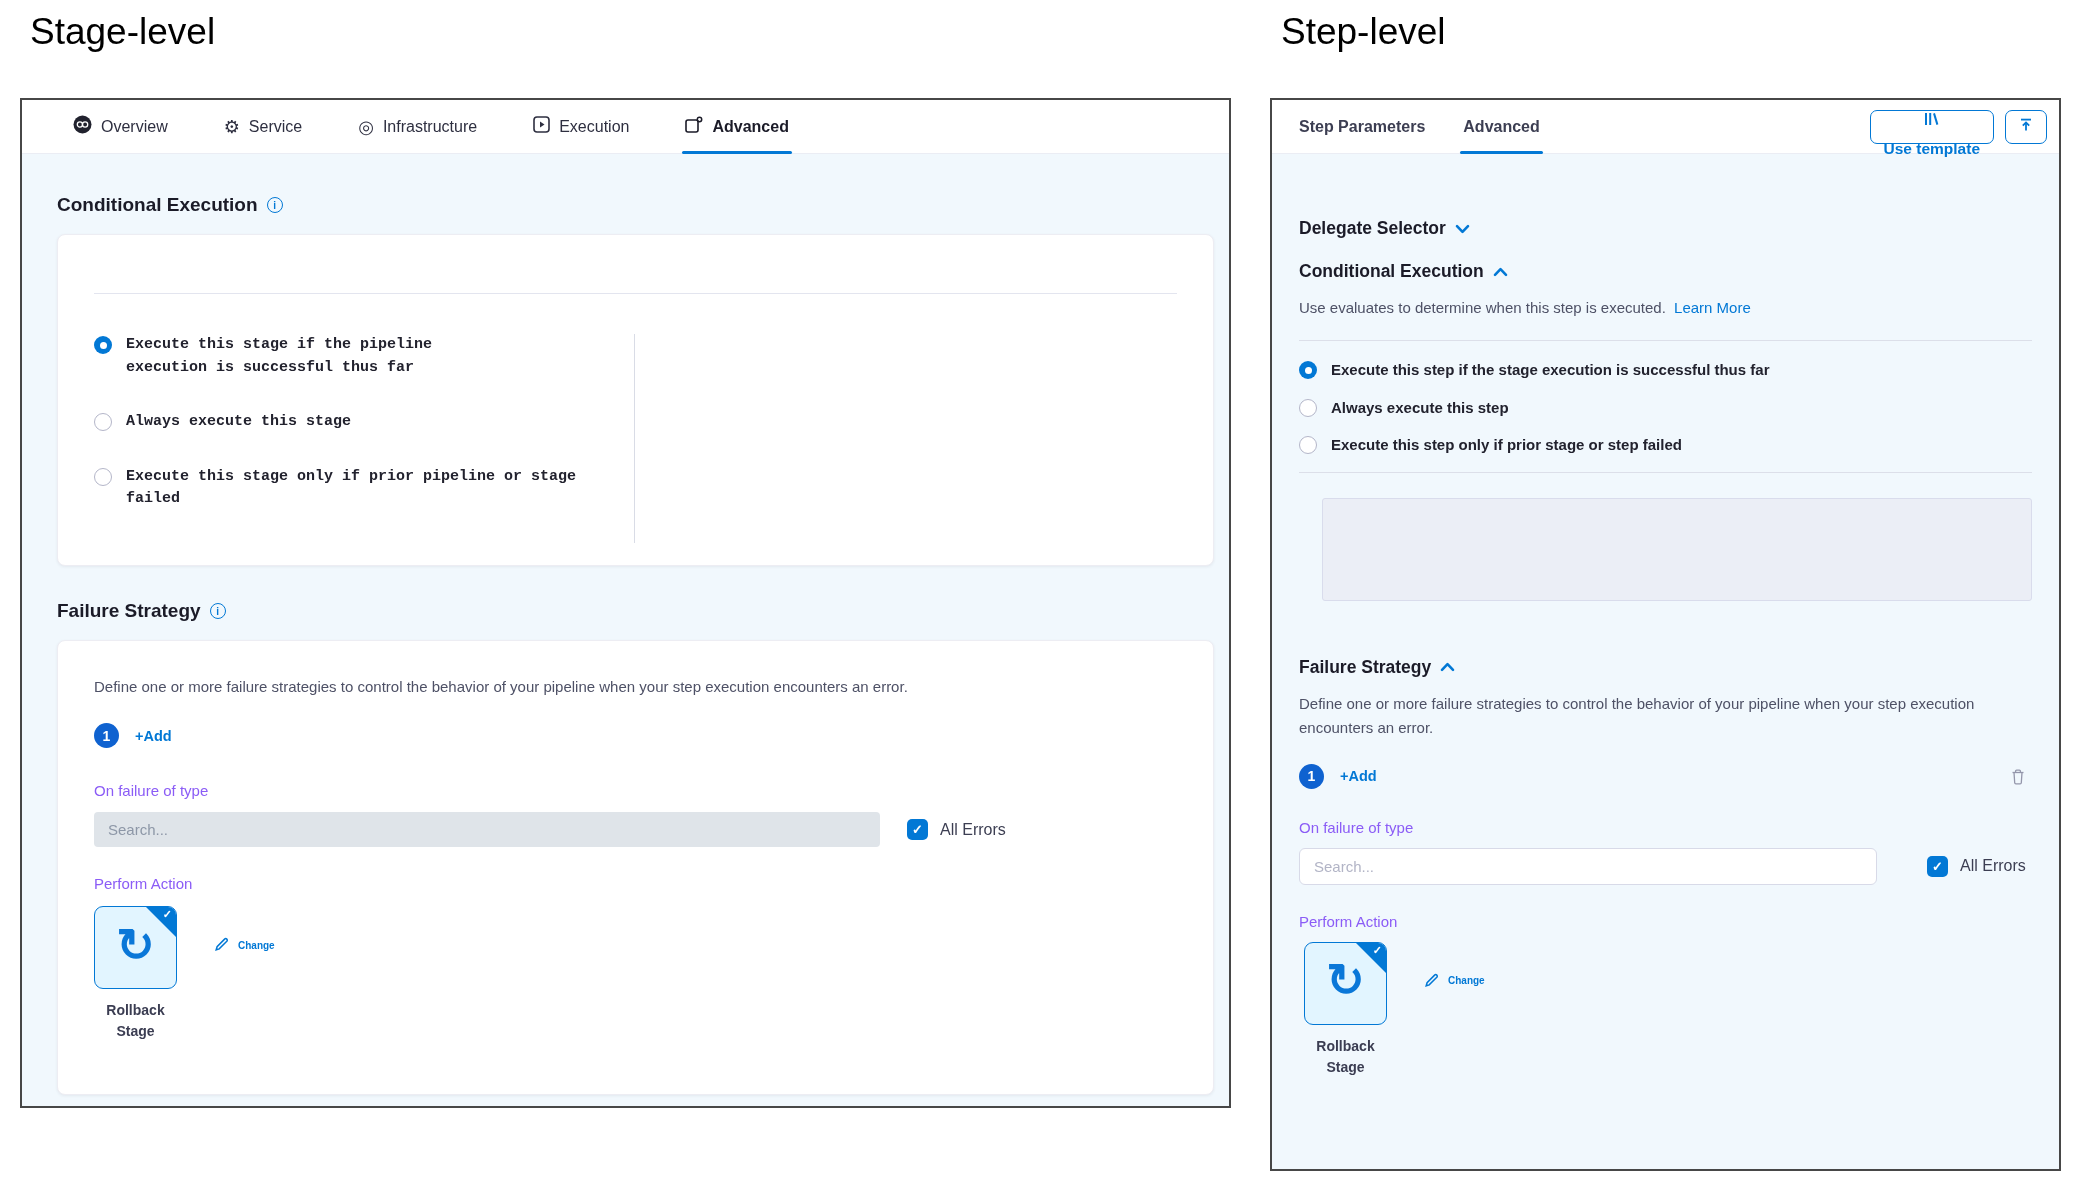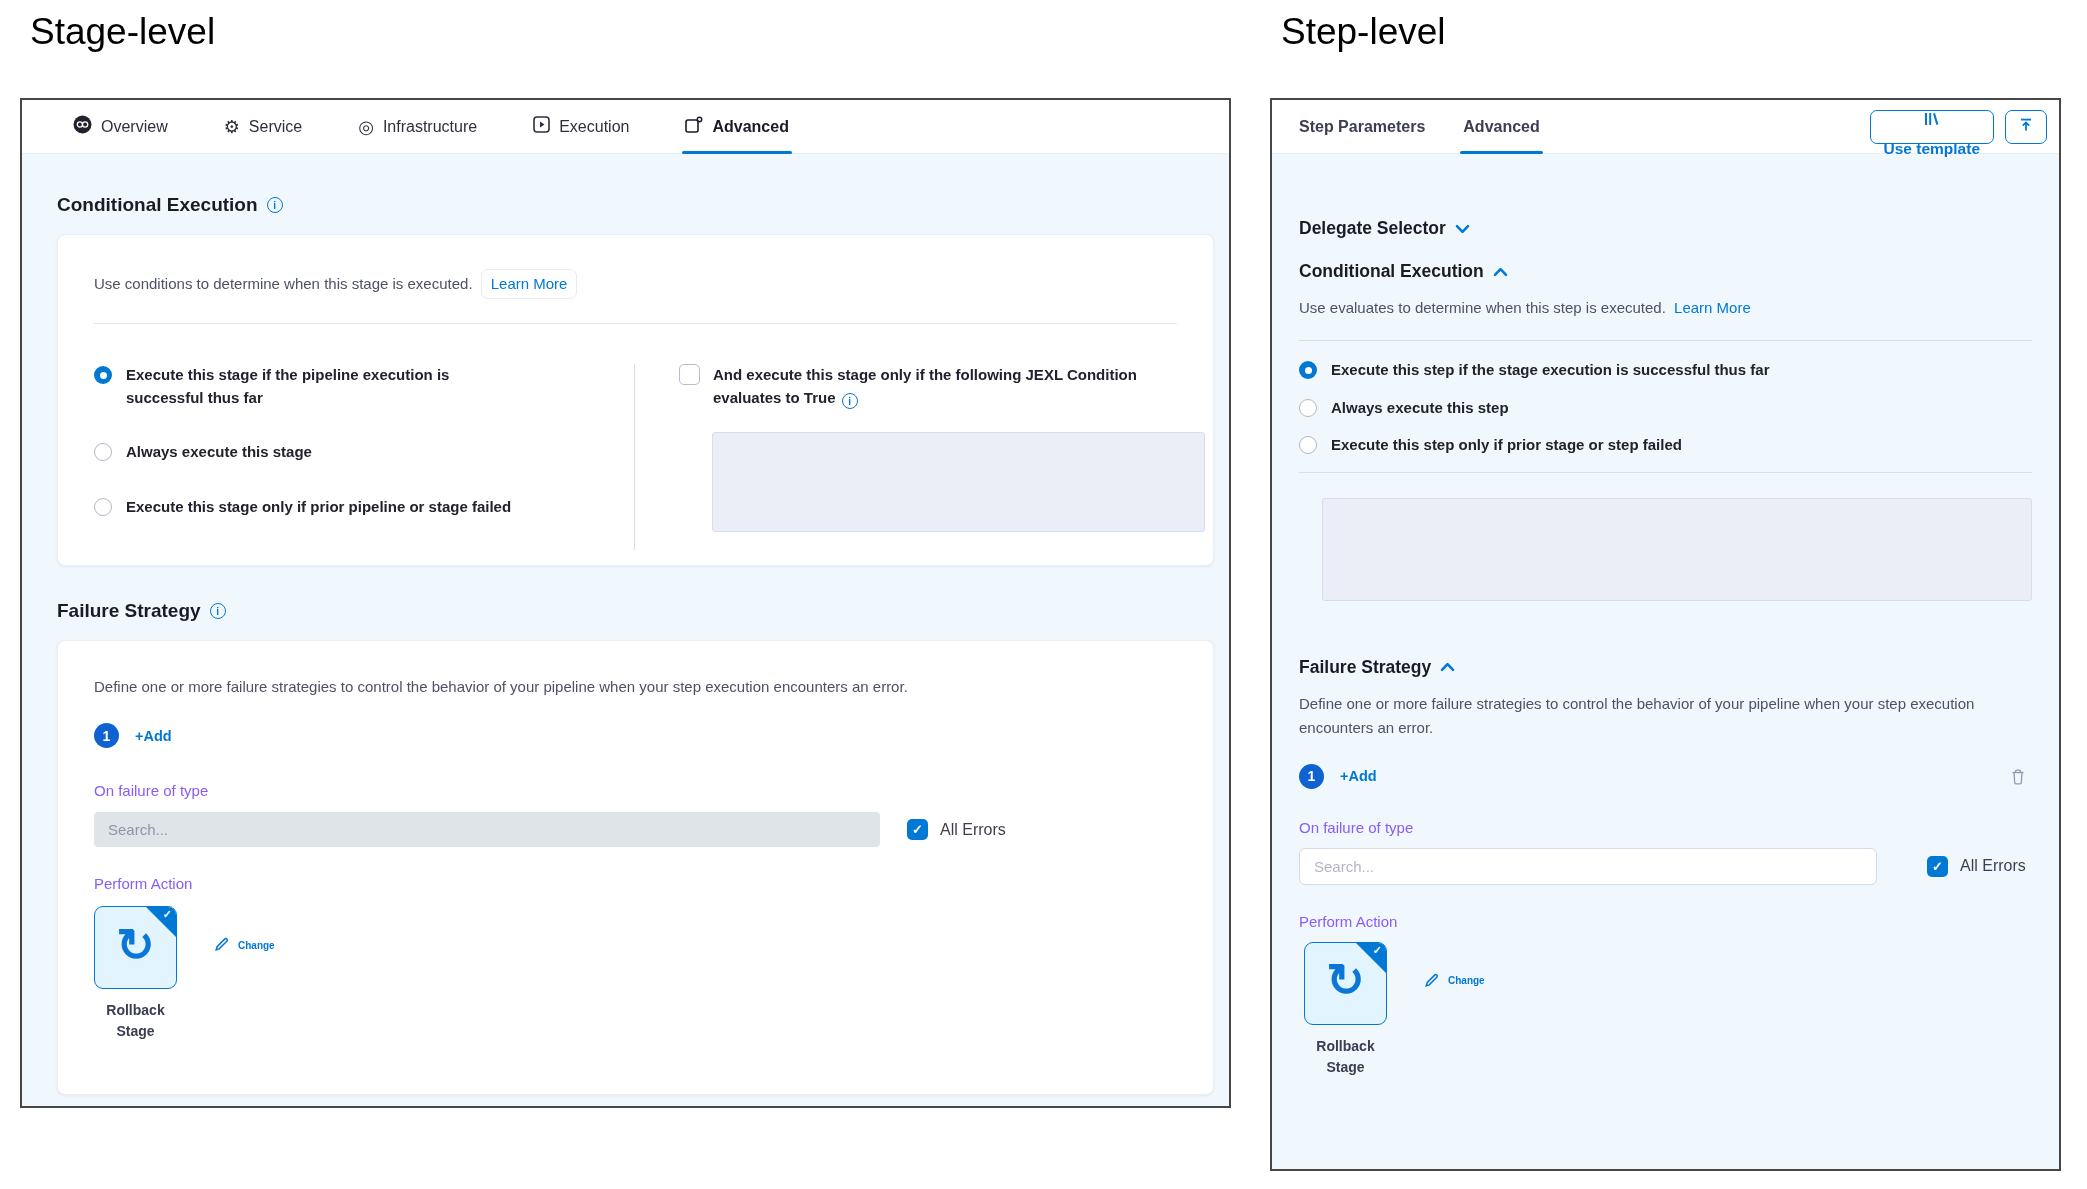--- a/index.html
+++ b/index.html
@@ -46,21 +46,21 @@
   #stage-card-conditional{width:1157px;margin-top:18px;height:332px;padding:34px 0 0 36px;}
   #stage-card-failure{width:1157px;margin-top:18px;height:455px;padding:34px 36px 0 36px;}
 
   .card-desc,.plain-desc{font-size:15px;color:#4e5166;line-height:1.6;}
   .link{color:#0278d5;cursor:pointer;}
   .learn-more-wrap{border:1px solid #e9eaf3;border-radius:7px;padding:2px 9px;background:#fff;margin-left:4px;display:inline-block;}
   .card-hr{height:1px;background:#e3e5ef;margin:24px 36px 0 0;}
   .flow-hr{height:1px;background:#dcdfe9;}
 
   .cond-columns{display:flex;margin-top:40px;}
-  .col-left{width:540px;flex:0 0 auto;}
+  .col-left{width:540px;flex:0 0 auto;font-family:Liberation Mono, monospace;}
   .col-divider{width:1px;background:#d9dce6;flex:0 0 auto;}
   .col-right{flex:1;padding-left:44px;padding-right:8px;box-sizing:border-box;}
 
   .radio-row{display:flex;gap:14px;align-items:flex-start;}
   #stage-panel .radio-row{margin-bottom:32px;}
   #step-panel .radio-row{margin-bottom:15px;}
   .radio{width:18px;height:18px;border-radius:50%;background:#fff;border:1px solid #b4b6c9;box-sizing:border-box;flex:0 0 auto;margin-top:2px;cursor:pointer;}
   .radio.checked{border:none;background:#0278d5;position:relative;}
   .radio.checked::after{content:"";position:absolute;left:50%;top:50%;width:7px;height:7px;margin:-3.5px 0 0 -3.5px;background:#fff;border-radius:50%;}
   .opt-label{font-size:15px;font-weight:bold;color:#22222e;line-height:1.5;cursor:pointer;}
@@ -148,49 +148,38 @@
   </div>
 
   <div class="content">
 
     <div class="section-title">
       <span>Conditional Execution</span>
       <span class="info-icon">i</span>
     </div>
 
     <div class="card" id="stage-card-conditional">
-      <div class="card-desc">
-        <span>Use conditions to determine when this stage is executed.</span>
-        <span class="learn-more-wrap"><span class="link">Learn More</span></span>
-      </div>
       <div class="card-hr"></div>
 
       <div class="cond-columns">
         <div class="col-left">
           <div class="radio-row">
             <span class="radio checked"></span>
             <span class="opt-label w-narrow">Execute this stage if the pipeline execution is successful thus far</span>
           </div>
           <div class="radio-row">
             <span class="radio"></span>
             <span class="opt-label">Always execute this stage</span>
           </div>
           <div class="radio-row">
             <span class="radio"></span>
             <span class="opt-label">Execute this stage only if prior pipeline or stage failed</span>
           </div>
         </div>
         <div class="col-divider"></div>
-        <div class="col-right">
-          <div class="checkbox-row">
-            <span class="checkbox unchecked"></span>
-            <span class="opt-label" style="width:480px"><span>And execute this stage only if the following JEXL Condition evaluates to True</span><span class="info-icon inline-info">i</span></span>
-          </div>
-          <div class="jexl-box"></div>
-        </div>
       </div>
     </div>
 
     <div class="section-title" style="margin-top:34px">
       <span>Failure Strategy</span>
       <span class="info-icon">i</span>
     </div>
 
     <div class="card" id="stage-card-failure">
       <div class="card-desc">Define one or more failure strategies to control the behavior of your pipeline when your step execution encounters an error.</div>

